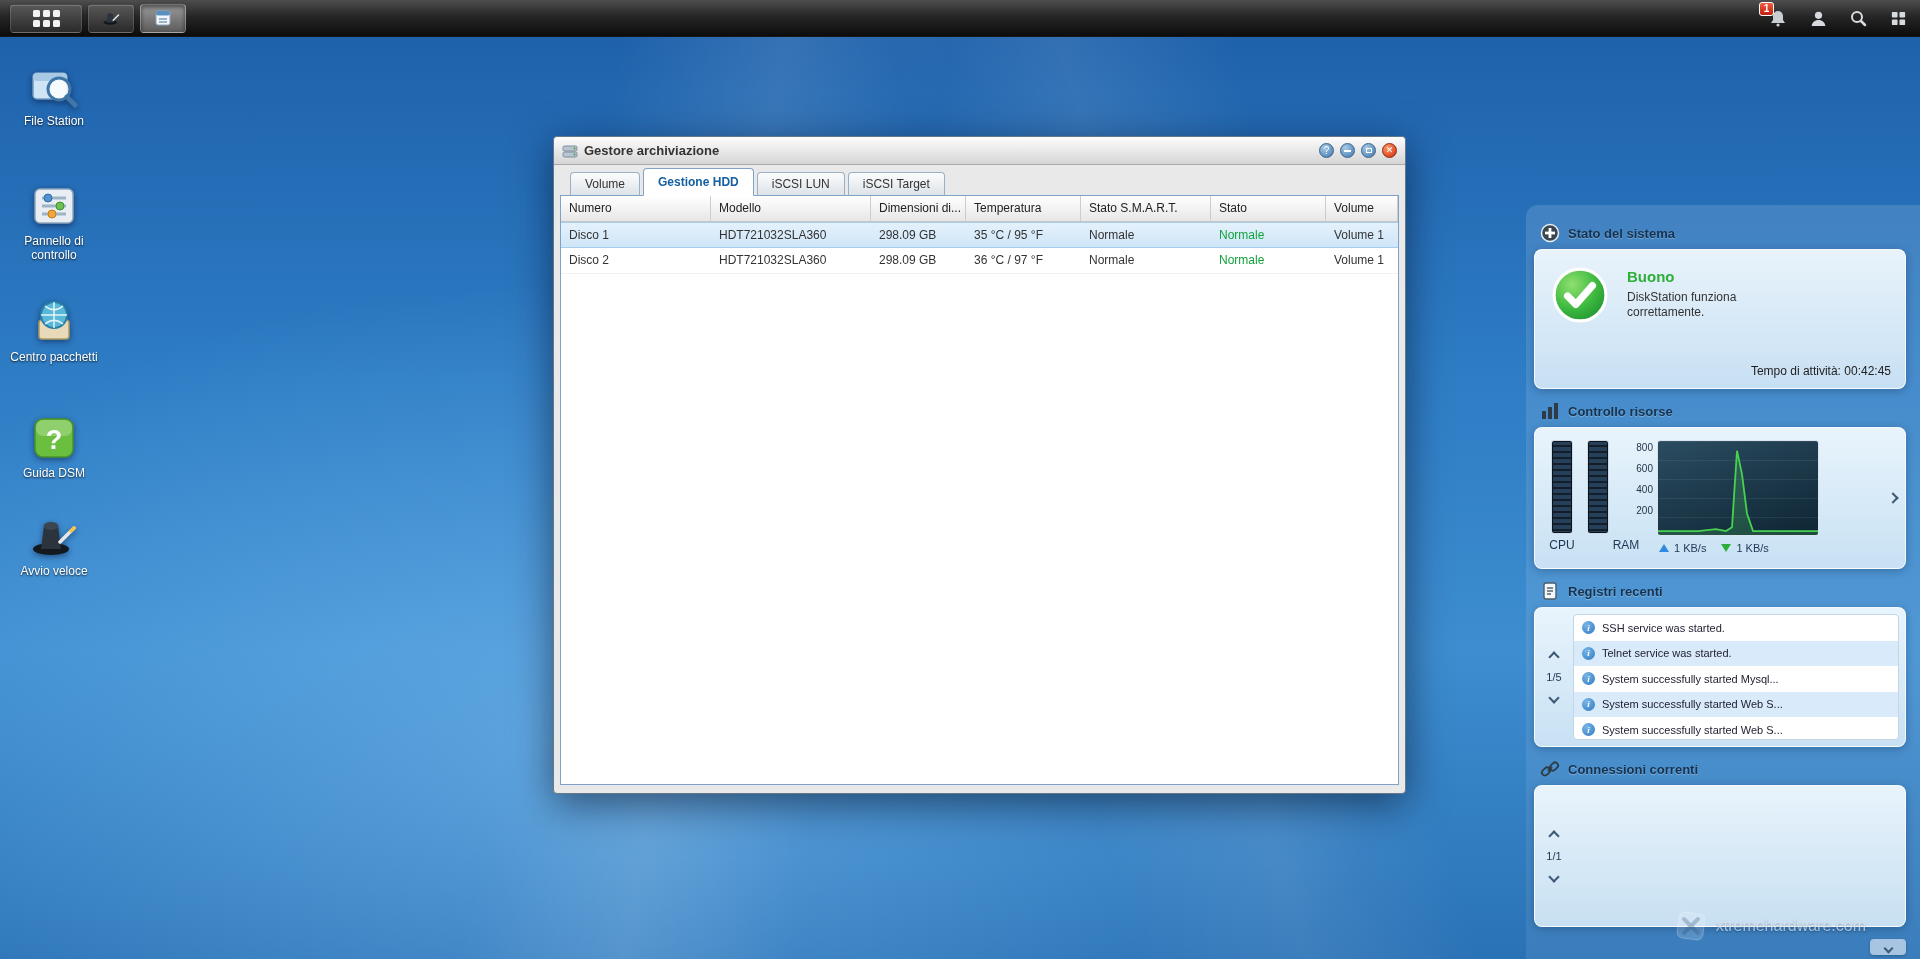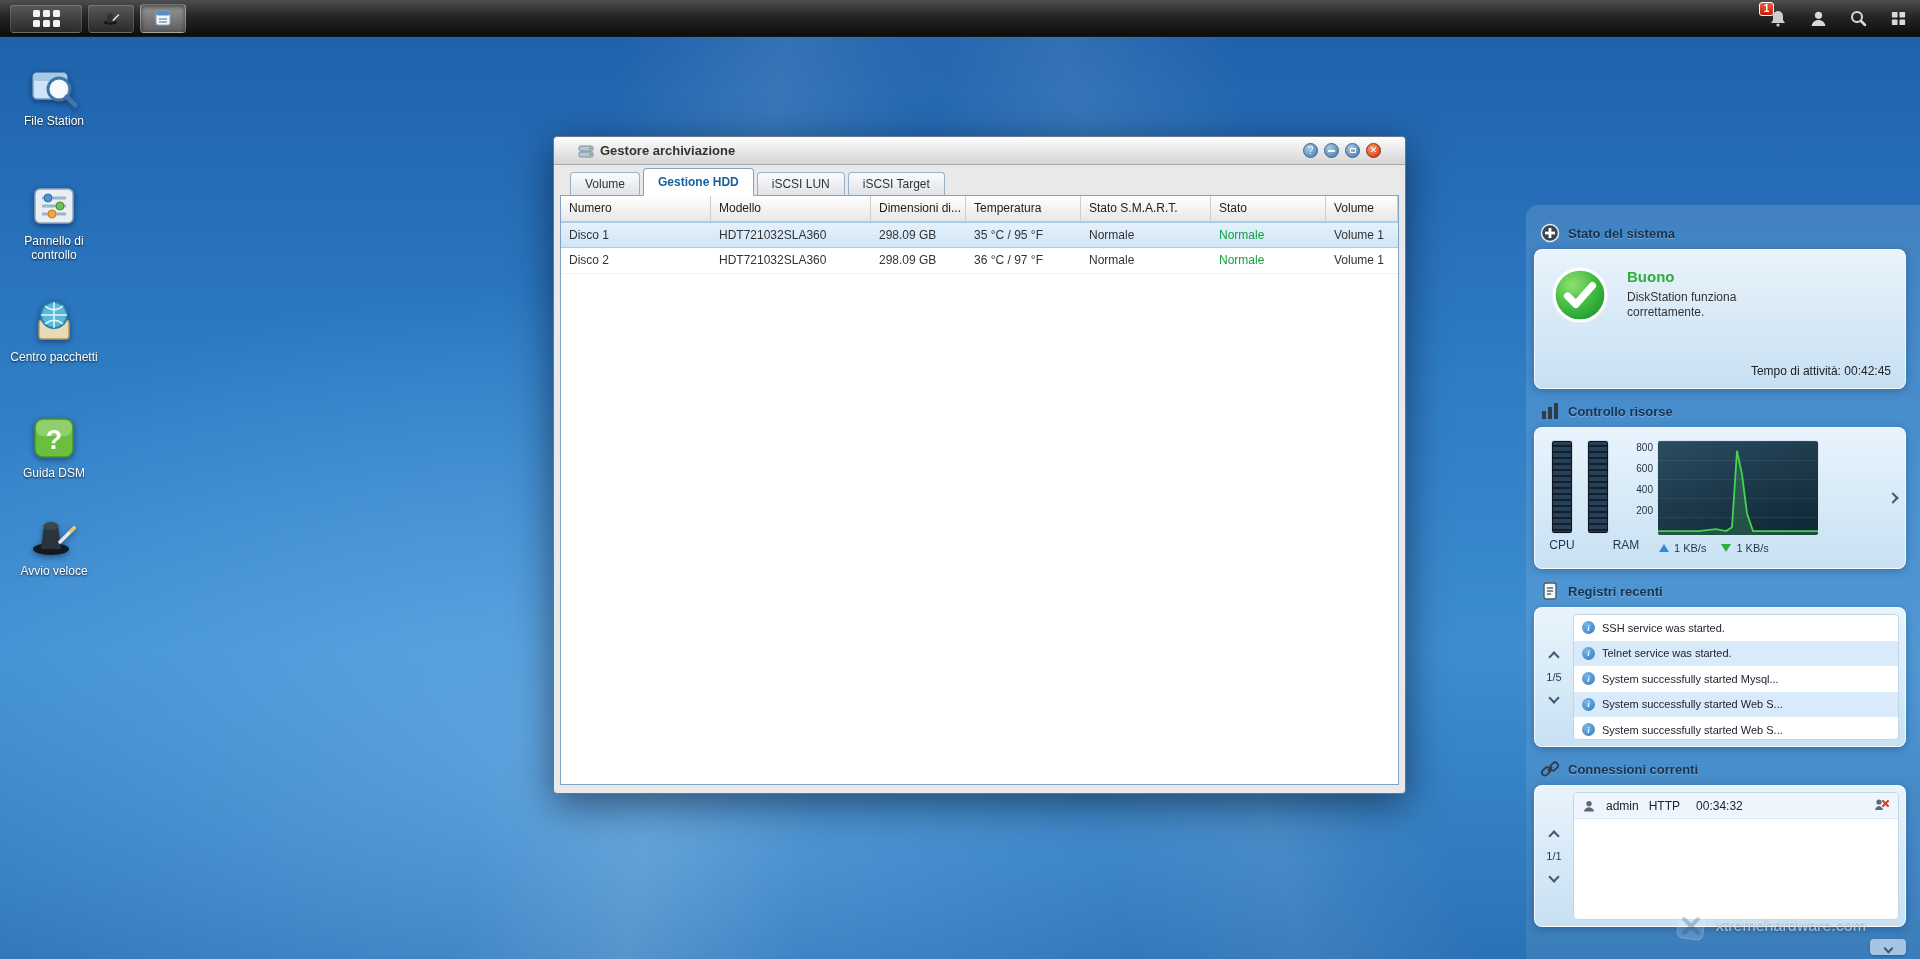--- a/index.html
+++ b/index.html
@@ -50,21 +50,21 @@
   .dicon .art { width:48px; height:48px; margin:0 auto 4px; display:block; filter:drop-shadow(0 2px 3px rgba(0,0,30,.45)); }
   .dicon .lbl { color:#fff; font-size:12px; line-height:14px; text-shadow:0 1px 2px rgba(0,0,0,.8); }
 
   
   .window {
     position:absolute; left:553px; top:136px; width:853px; height:658px;
     background:#e9e9e9; border:1px solid #65788a; border-radius:4px;
     box-shadow:0 10px 40px rgba(0,10,30,.55); z-index:20;
   }
   .titlebar {
-    height:28px; display:flex; align-items:center; gap:6px; padding:0 24px;
+    height:28px; display:flex; align-items:center; gap:6px; padding:0 8px;
     background:linear-gradient(#fdfdfd,#d5d5d5); border-bottom:1px solid #a9a9a9;
     border-radius:4px 4px 0 0; cursor:move;
   }
   .titlebar .wtitle-text { font-size:13px; font-weight:bold; color:#333; }
   .titlebar .spacer { flex:1; }
   .wbtn { width:15px; height:15px; border-radius:50%; border:1px solid #3c648c; display:flex; align-items:center; justify-content:center; color:#fff; font-size:10px; line-height:1; cursor:pointer; background:radial-gradient(circle at 35% 30%, #a9cbe6, #5d8fbe 70%, #46759f); padding:0; }
   .wbtn.close { background:radial-gradient(circle at 35% 30%, #ff9a6a, #e04a22 70%, #b03414); border-color:#8a2a10; font-size:9px; }
   .min-glyph { display:block; width:7px; height:2px; background:#fff; }
   .max-glyph { display:block; width:6px; height:5px; border:1.5px solid #fff; }
 
@@ -459,39 +459,20 @@
         <line x1="8" y1="12" x2="12" y2="8" stroke="#2e3c48" stroke-width="1.8"></line>
       </svg>
       <span class="wtitle">Connessioni correnti</span>
     </div>
     <section class="wbox conn-box">
       <div class="pager">
         <button class="pg-btn"><span class="chev up"></span></button>
         <div class="pg-label">1/1</div>
         <button class="pg-btn"><span class="chev down"></span></button>
       </div>
-      <div class="connarea">
-        <div class="connrow">
-          <svg width="14" height="14" viewBox="0 0 18 18">
-            <circle cx="9" cy="6" r="3.4" fill="#5a6b78"></circle>
-            <path d="M2.5 16c.8-4 4-5.5 6.5-5.5S14.7 12 15.5 16z" fill="#5a6b78"></path>
-          </svg>
-          <span class="cuser">admin</span>
-          <span class="cproto">HTTP</span>
-          <span class="ctime">00:34:32</span>
-          <button class="kick-btn">
-            <svg width="16" height="16" viewBox="0 0 16 16">
-              <circle cx="6" cy="5" r="2.6" fill="#5a6b78"></circle>
-              <path d="M2 13c.6-3 3-4 4-4s3.4 1 4 4z" fill="#5a6b78"></path>
-              <line x1="10" y1="4" x2="15" y2="9" stroke="#d04028" stroke-width="2" stroke-linecap="round"></line>
-              <line x1="15" y1="4" x2="10" y2="9" stroke="#d04028" stroke-width="2" stroke-linecap="round"></line>
-            </svg>
-          </button>
-        </div>
-      </div>
     </section>
 
     <button class="collapse-btn">
       <span class="chev down"></span>
     </button>
   </aside>
 
 
   <div class="sitemark">
     <svg class="slogo" viewBox="0 0 34 34">

